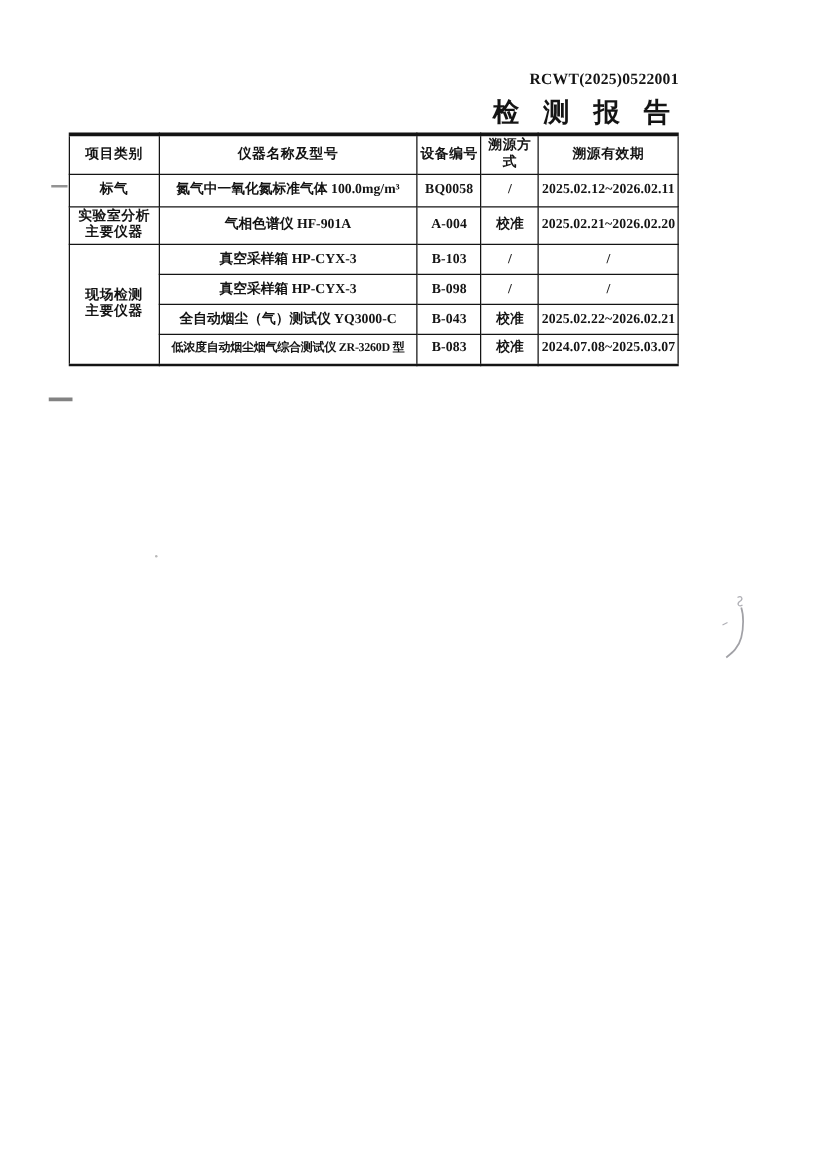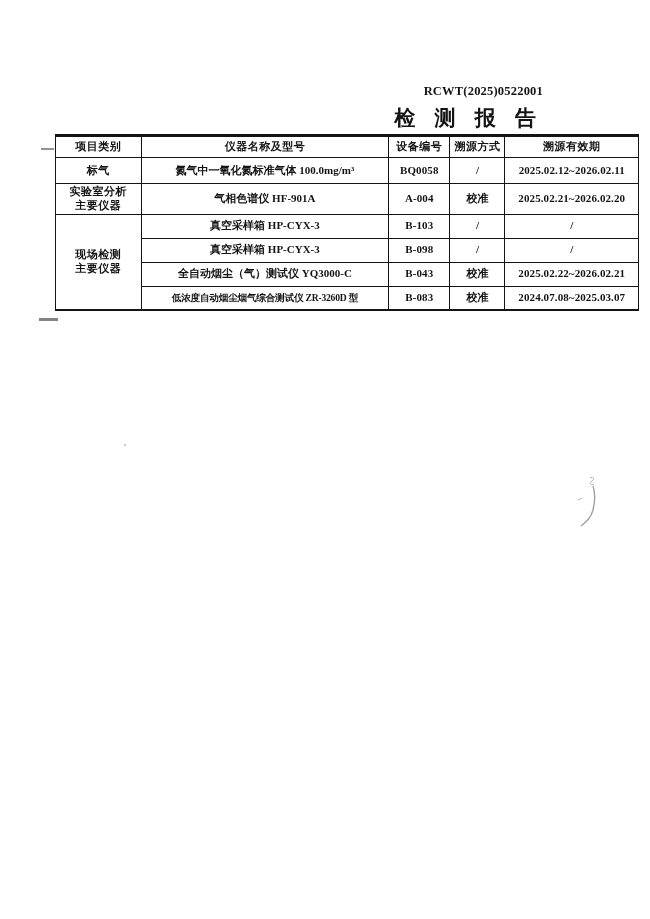--- a/index.html
+++ b/index.html
@@ -18,21 +18,21 @@
     height: 919px;
     background: #ffffff;
   }
   .content {
     position: absolute;
     left: 55px;
     top: 0;
     width: 488px;
   }
   .report-no {
-    padding-top: 84px;
+    padding-top: 56px;
     text-align: right;
     font-size: 12.5px;
     letter-spacing: 0.2px;
     font-weight: 600;
   }
   .company {
     margin-top: 4px;
     text-align: center;
     font-size: 14.5px;
     font-weight: 700;
@@ -63,21 +63,21 @@
   .page-info {
     position: absolute;
     right: 0;
     top: 0;
     letter-spacing: 1px;
   }
   table.instruments {
     margin-top: 2px;
     border-collapse: collapse;
     table-layout: fixed;
-    width: 584px;
+    width: 488px;
     border: 1.5px solid #141414;
     border-top-width: 3px;
     border-bottom-width: 2.5px;
   }
   table.instruments th, table.instruments td {
     border: 1px solid #141414;
     text-align: center;
     vertical-align: middle;
     padding: 1px 2px;
     font-size: 11px;

